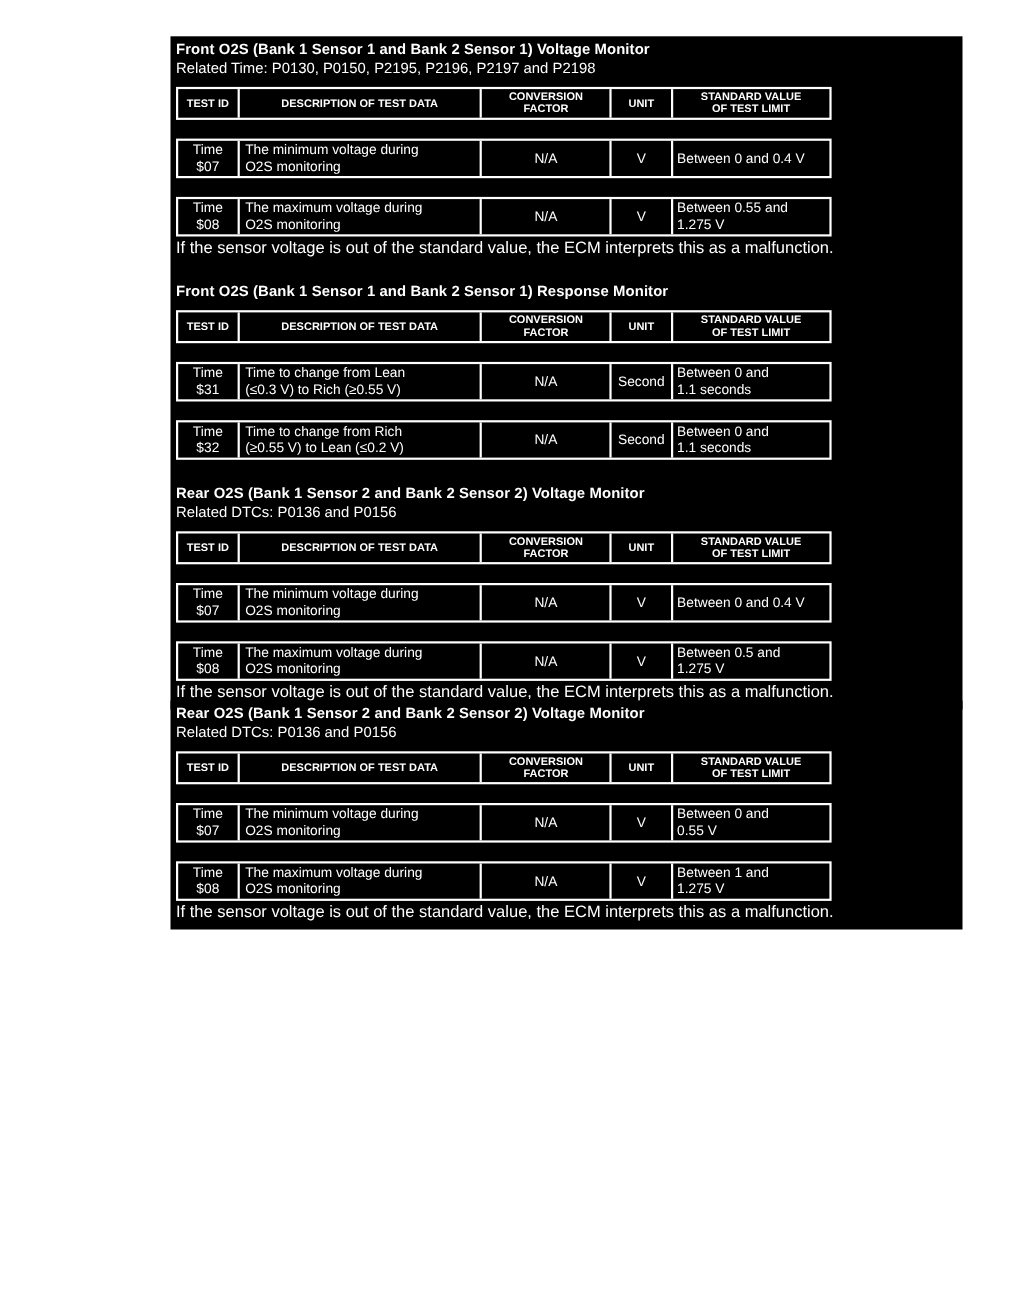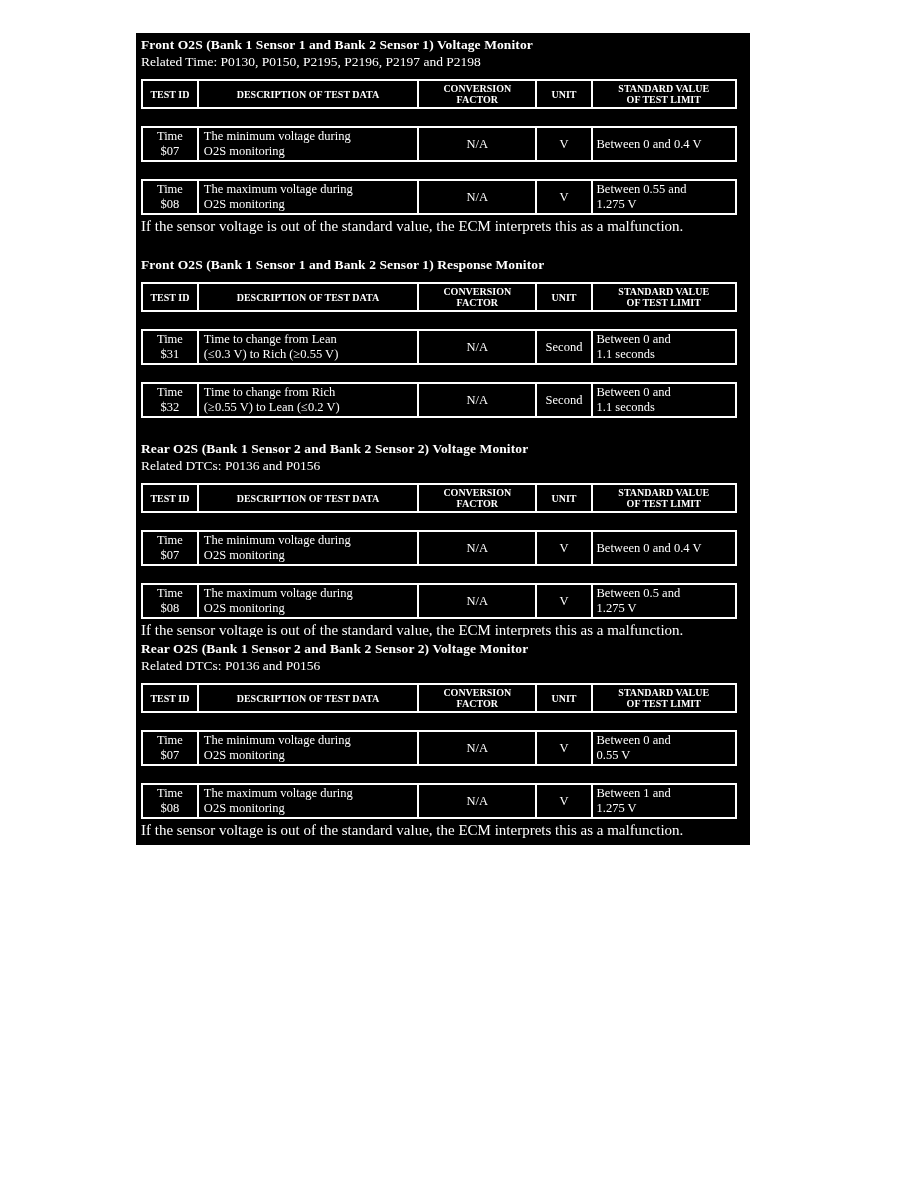--- a/index.html
+++ b/index.html
@@ -11,26 +11,25 @@
   *{box-sizing:border-box;margin:0;padding:0;}
   html,body{width:918px;height:1188px;}
   body{
     background:var(--page-bg);
     position:relative;
     font-family:"Liberation Sans", sans-serif;
     -webkit-font-smoothing:antialiased;
   }
   .panel{
     position:absolute;
-    left:136px;
-    width:614px;
+    left:155px;
+    width:720px;
     background:var(--panel-bg);
     color:var(--txt);
     padding:3px 4px 7px 5px;
-    font-family:Liberation Serif, serif;
   }
   .panel-a{top:33px;}
   .panel-b{top:637px;}
   .sec + .sec{margin-top:22px;}
   .sec-title{
     font-size:13.5px;
     font-weight:bold;
     line-height:17px;
     letter-spacing:.1px;
     white-space:nowrap;

